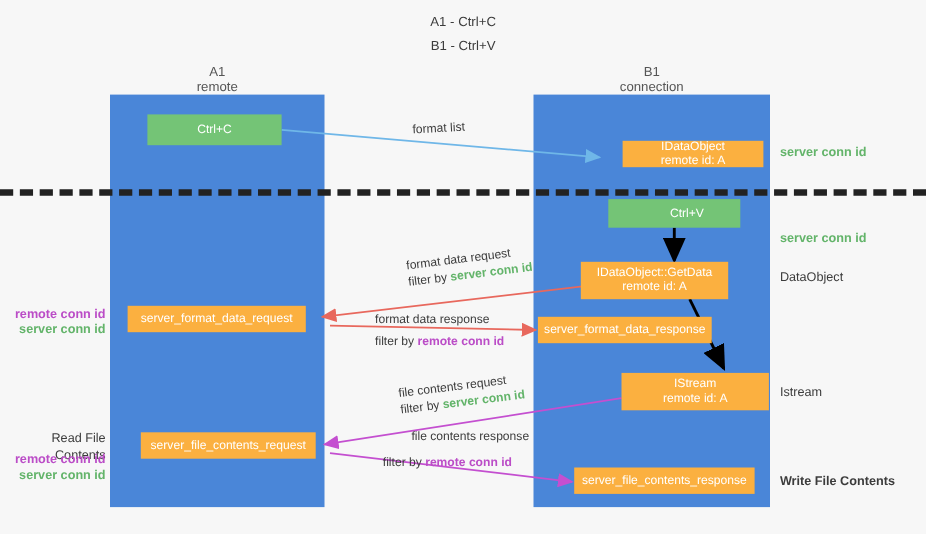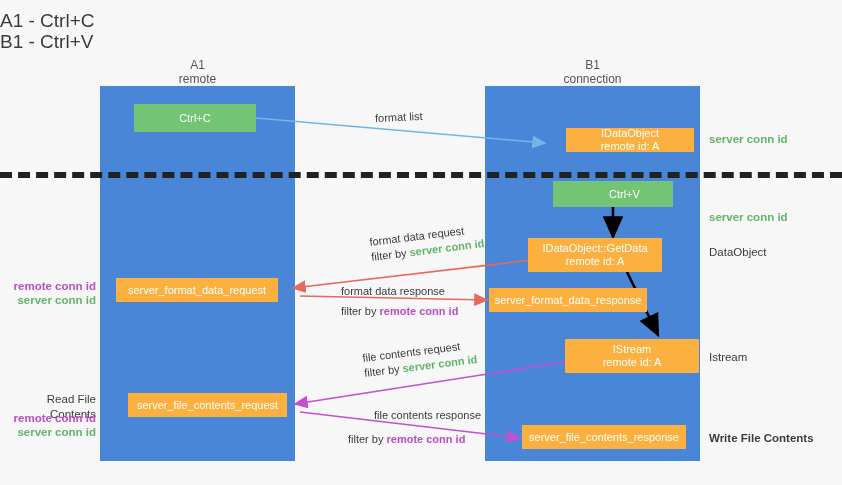--- a/index.html
+++ b/index.html
@@ -10,21 +10,21 @@
     color:#3c3c3c;
     position:relative;
     overflow:hidden;
     -webkit-font-smoothing:antialiased;
   }
   #canvas{position:absolute;inset:0;}
 
   
   .title{
     position:absolute;left:0;right:0;top:10px;
-    font-size:19px;line-height:21px;color:#3c3c3c;
+    text-align:center;font-size:12px;line-height:21px;color:#3c3c3c;
   }
 
   
   .lane-head{
     position:absolute;text-align:center;font-size:12px;line-height:14px;color:#555;
   }
 
   
   .lane{
     position:absolute;background:#4a86d8;
@@ -179,21 +179,21 @@
     </div>
   </div>
 
   <div class="edge-label" style="left:363px;top:344px;transform:rotate(-7deg);">
     <div>file contents request</div>
     <div>
       <span>filter by </span><span class="hl-green">server conn id</span>
     </div>
   </div>
 
-  <div class="edge-label" style="left:374px;top:408px;">
+  <div class="edge-label" style="left:374px;top:390px;">
     <div>file contents response</div>
     <div style="margin-top:9px;margin-left:-26px;">
       <span>filter by </span><span class="hl-magenta">remote conn id</span>
     </div>
   </div>
 
   <div class="ann green right" style="left:709px;top:132px;">server conn id</div>
   <div class="ann green right" style="left:709px;top:210px;">server conn id</div>
   <div class="ann grey right" style="left:709px;top:245px;">DataObject</div>
   <div class="ann grey right" style="left:709px;top:350px;">Istream</div>

